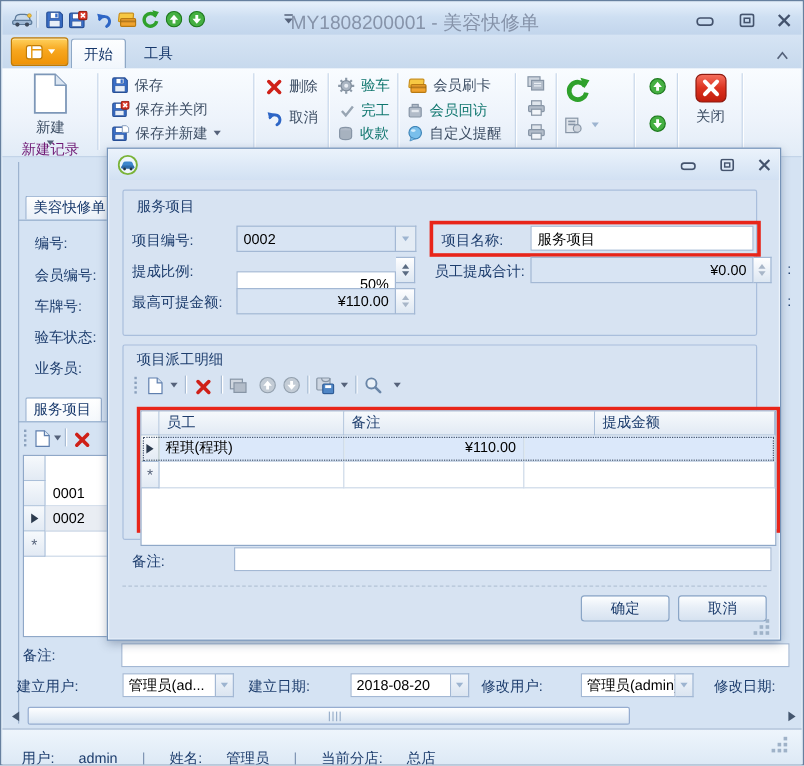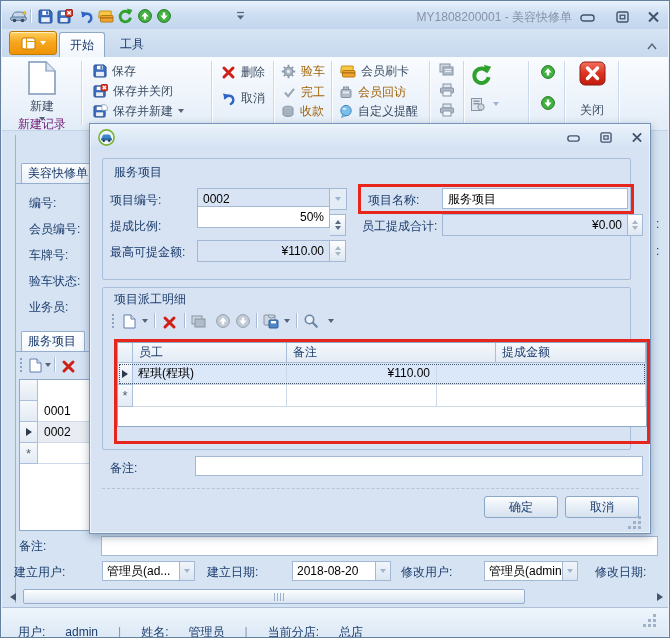--- a/index.html
+++ b/index.html
@@ -6,31 +6,31 @@
 html,body{width:670px;height:638px}
 body{font-family:"Liberation Sans",sans-serif;font-size:12px;background:#fff}
 #win{position:relative;width:670px;height:638px;background:#d5e3f3;border:1px solid #66809f;box-shadow:inset 0 0 0 1px #e9f2fb;overflow:hidden}
 .abs{position:absolute}
 .lbl{position:absolute;font-size:12px;color:#1d3d6d;white-space:nowrap}
 .vsep{position:absolute;width:1px;background:#aabdd4;box-shadow:1px 0 #fff}
 .rdiv{position:absolute;top:60px;height:64px;width:1px;background:#c9d8ea;box-shadow:1px 0 rgba(255,255,255,.9)}
 
 .titlebar{position:absolute;left:1px;top:1px;right:1px;height:27px;background:linear-gradient(#e6f0fb,#cedff2 45%,#c2d5ec)}
 .qatico{position:absolute;top:5px;width:20px;height:18px;display:flex;align-items:center;justify-content:center}
-.title{position:absolute;left:240px;top:7px;width:330px;text-align:right;font-size:12px;color:#8693a9;white-space:nowrap}
+.title{position:absolute;left:240px;top:7px;width:330px;text-align:left;font-size:16px;color:#8693a9;white-space:nowrap}
 .winbtn{position:absolute;width:20px;height:16px;display:flex;align-items:center;justify-content:center}
 
 .tabrow{position:absolute;left:1px;top:28px;right:1px;height:28px;background:linear-gradient(#d6e4f4,#c7d9ed)}
 .appbtn{position:absolute;left:8px;top:30px;width:48px;height:24px;border-radius:3px;background:linear-gradient(#ffd25e,#f7a71f 45%,#ef9205);border:1px solid #bf7b06;display:flex;align-items:center;justify-content:center;gap:4px;box-shadow:inset 0 1px 0 rgba(255,255,255,.6)}
 .tab{position:absolute;top:31px;height:25px;font-size:12px;color:#17386b;text-align:center;line-height:24px}
 .tab.active{background:linear-gradient(#fdfeff,#f1f6fc);border:1px solid #8ea8c6;border-bottom:none;border-radius:3px 3px 0 0}
 
 .ribbon{position:absolute;left:1px;top:56px;right:1px;height:74px;background:linear-gradient(#f9fcff,#edf3fb 60%,#e2ecf7);border-bottom:1px solid #c3d4e8}
 .ritem{position:absolute;height:18px;display:flex;align-items:center;gap:5px;font-size:12px;color:#3c4d63;white-space:nowrap}
-.ritem.dis{color:#a16207}
+.ritem.dis{color:#0f766e}
 .bigbtn{position:absolute;display:flex;flex-direction:column;align-items:center;font-size:12px;color:#3c4d63}
 .caret{display:inline-block;width:0;height:0;border-left:3px solid transparent;border-right:3px solid transparent;border-top:4px solid #55627a}
 .caret.lt{border-top-color:#9db4d0}
 .caret.wh{border-top-color:#fff}
 
 .doctab{position:absolute;font-size:12px;color:#17386b;background:linear-gradient(#fefefe,#e9f0f8);border:1px solid #96aecd;border-bottom:none;border-radius:2px 2px 0 0;padding:0 6px;line-height:19px;overflow:hidden;white-space:nowrap}
 .hline{position:absolute;height:1px;background:#96aecd}
 .vline{position:absolute;width:1px;background:#9db3cf}
 
 .grid{position:absolute;background:#fff;border:1px solid #8fa8c8}
@@ -347,21 +347,21 @@
         <defs>
           <linearGradient id="gr" x1="0" y1="0" x2="0" y2="1">
             <stop offset="0" stop-color="#f5705f"></stop>
             <stop offset=".5" stop-color="#dc3220"></stop>
             <stop offset="1" stop-color="#c01c0c"></stop>
           </linearGradient>
         </defs>
         <rect x="1" y="1" width="25" height="23" rx="5" fill="url(#gr)" stroke="#8e1a10"></rect>
         <path d="M8.5 7 L18.5 17.5 M18.5 7 L8.5 17.5" stroke="#fff" stroke-width="3.4" stroke-linecap="round"></path>
       </svg>
-    <span style="margin-top:16px">关闭</span>
+    <span style="margin-top:3px">关闭</span>
   </div>
   <div class="rdiv" style="left:617px"></div>
 
   <div class="vline" style="left:14px;top:134px;height:468px"></div>
   <div class="doctab" style="left:20px;top:162px;width:75px">美容快修单</div>
   <div class="hline" style="left:14px;top:182px;width:110px"></div>
   <div class="lbl" style="left:28px;top:194px">编号:</div>
   <div class="lbl" style="left:28px;top:220px">会员编号:</div>
   <div class="lbl" style="left:28px;top:246px">车牌号:</div>
   <div class="lbl" style="left:28px;top:272px">验车状态:</div>
@@ -491,21 +491,21 @@
     <div class="field dis" style="left:107px;top:64px;width:133px">0002</div>
     <div class="dropbtn dis" style="left:240px;top:64px">
         <span class="caret lt"></span>
       </div>
 
     <div class="redbox" style="left:268px;top:60px;width:276px;height:30px"></div>
     <div class="lbl" style="left:278px;top:68px">项目名称:</div>
     <div class="field" style="left:352px;top:64px;width:186px;height:21px">服务项目</div>
 
     <div class="lbl" style="left:20px;top:94px">提成比例:</div>
-    <div class="field num" style="left:107px;top:82px;width:133px">50%</div>
+    <div class="field num" style="left:107px;top:102px;width:133px">50%</div>
     <div class="spin" style="left:240px;top:90px">
         <i class="u"></i>
         <i class="d"></i>
       </div>
 
     <div class="lbl" style="left:272px;top:94px">员工提成合计:</div>
     <div class="field dis num" style="left:352px;top:90px;width:186px">¥0.00</div>
     <div class="spin dis" style="left:538px;top:90px;width:15px">
         <i class="u"></i>
         <i class="d"></i>
@@ -567,21 +567,21 @@
     <span class="vsep" style="left:206px;top:189px;height:15px"></span>
     <span class="tbico" style="left:212px;top:188px">
       <svg width="16" height="16" viewBox="0 0 16 16">
           <circle cx="6.5" cy="6.5" r="4.2" fill="#eaf1f8" stroke="#6a86a8" stroke-width="1.6"></circle>
           <path d="M9.8 9.8 L13.8 13.8" stroke="#6a86a8" stroke-width="2.2" stroke-linecap="round"></path>
         </svg>
     </span>
     <span class="caret abs" style="left:238px;top:195px"></span>
 
     <div class="redbox" style="left:24px;top:215px;width:536px;height:105px"></div>
-    <div class="grid" style="left:27px;top:218px;width:530px;height:85px">
+    <div class="grid" style="left:27px;top:218px;width:530px;height:113px">
       <div class="rowflex" style="height:20px">
         <div class="gh mark" style="width:15px"></div>
         <div class="gh" style="width:154px;line-height:19px;padding-left:6px">员工</div>
         <div class="gh" style="flex:1;line-height:19px;padding-left:6px">备注</div>
         <div class="gh" style="width:150px;line-height:19px;padding-left:6px">提成金额</div>
       </div>
       <div class="rowflex" style="height:22px;background:#fef9c3;outline:1px dotted #44546a;outline-offset:-2px">
         <div class="gh mark" style="width:15px">
             <span class="tri-r"></span>
           </div>

